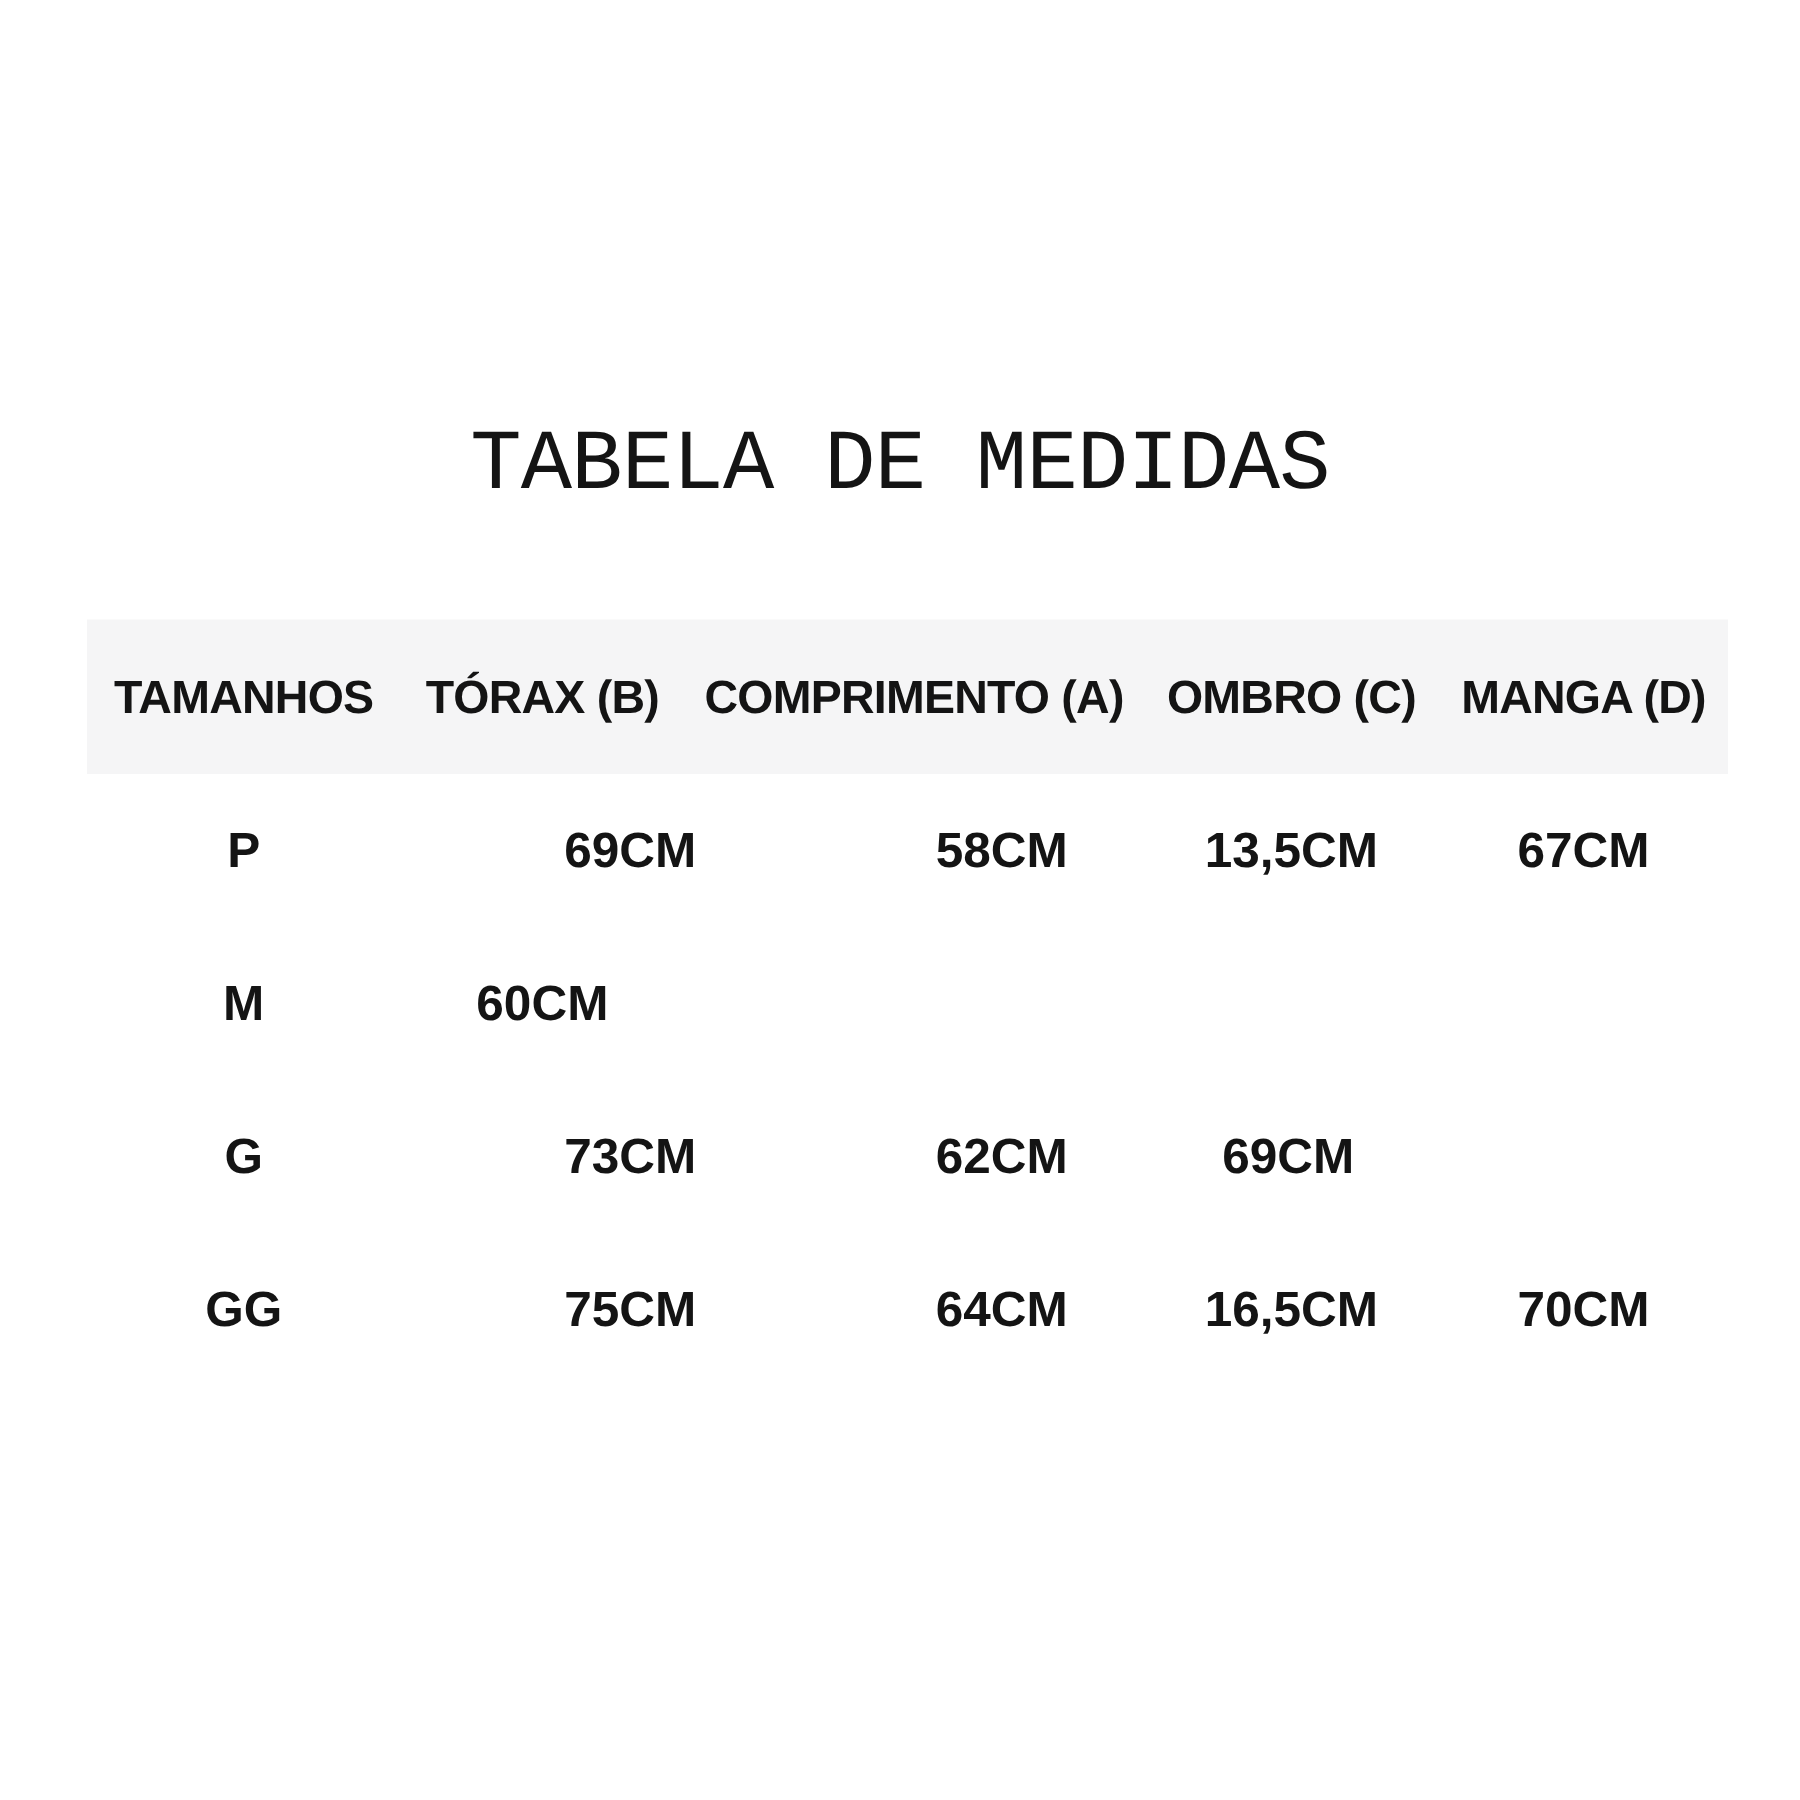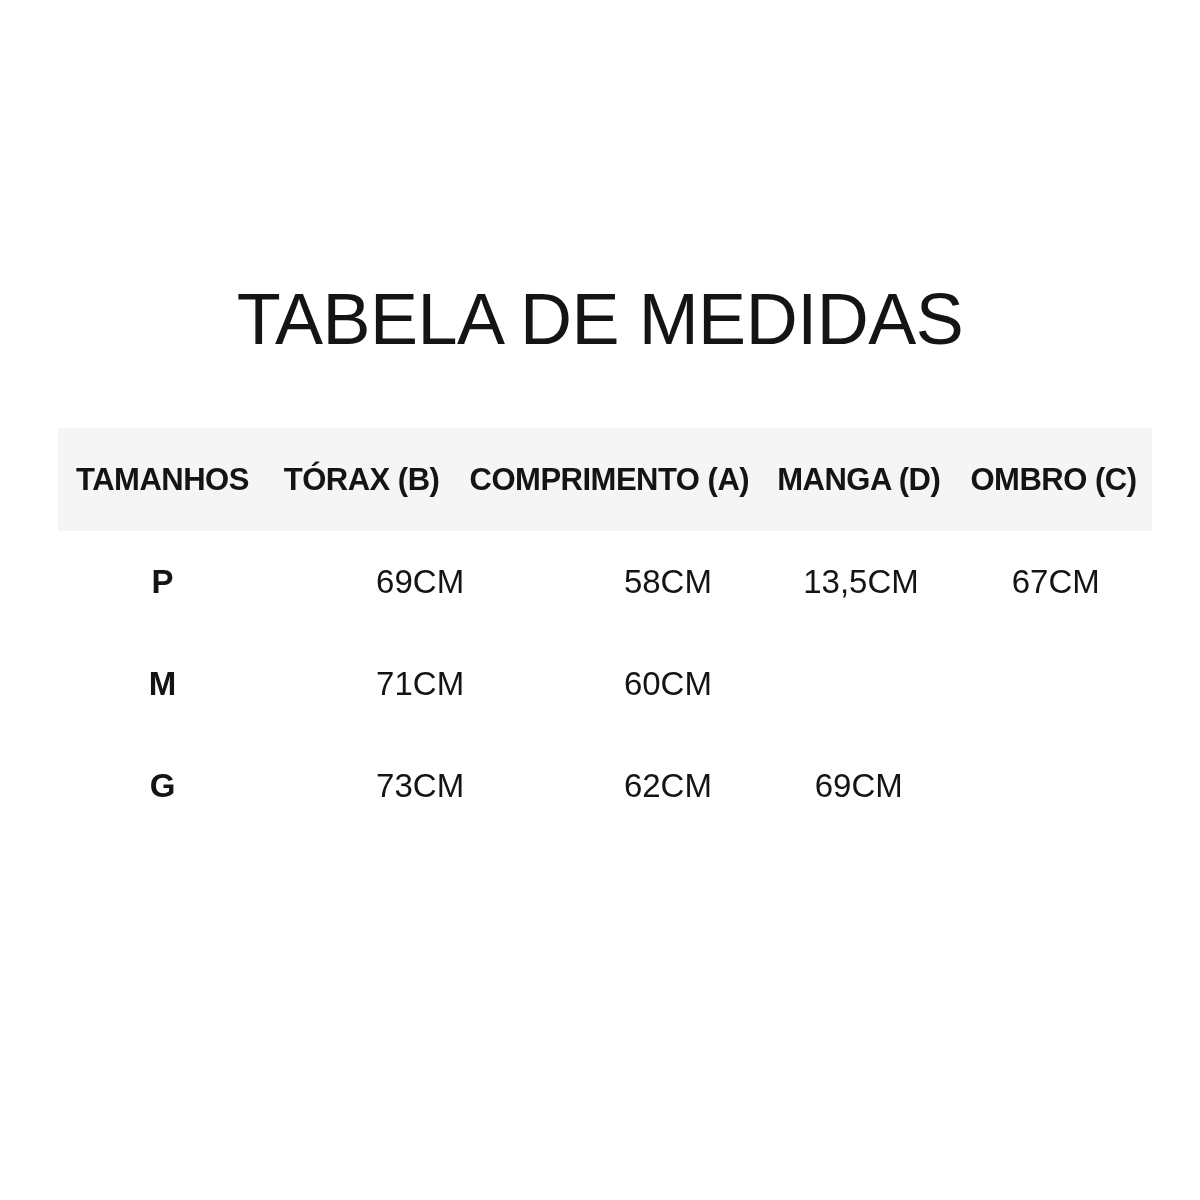--- a/index.html
+++ b/index.html
@@ -15,25 +15,26 @@
     color:var(--text);
     overflow:hidden;
   }
   .page{
     width:1200px;height:1200px;
     position:relative;
   }
   .title{
     margin-top:283px;
     text-align:center;
-    font-size:72px;
+    font-size:57px;
     font-weight:500;
     letter-spacing:-0.5px;
     line-height:1;
     color:var(--text);
+    font-family:Liberation Mono, monospace;
   }
   .size-table{
     margin:73px 0 0 58px;
     width:1094px;
   }
   .row{
     display:flex;
     align-items:center;
     height:102px;
   }
@@ -50,60 +51,66 @@
   .c4{width:18.0%;}
   .c5{width:17.6%;}
   .th{
     font-weight:700;
     font-size:31px;
     letter-spacing:-0.5px;
     color:var(--text);
   }
   .td{
     font-size:33px;
-    font-weight:400;
+    font-weight:700;
     color:var(--text);
   }
   .td.size-label{
     font-weight:700;
   }
 </style>
 </head>
 <body>
 
 <div class="page">
 
   <h1 class="title">TABELA DE MEDIDAS</h1>
 
   <div class="size-table">
 
     <div class="row header-row">
       <div class="cell c1 th">TAMANHOS</div>
       <div class="cell c3 th">TÓRAX (B)</div>
       <div class="cell c2 th">COMPRIMENTO (A)</div>
+      <div class="cell c4 th">OMBRO (C)</div>
       <div class="cell c5 th">MANGA (D)</div>
-      <div class="cell c4 th">OMBRO (C)</div>
     </div>
 
     <div class="row">
       <div class="cell c1 td size-label">P</div>
       <div class="cell c2 td">69CM</div>
       <div class="cell c3 td">58CM</div>
       <div class="cell c4 td">13,5CM</div>
       <div class="cell c5 td">67CM</div>
     </div>
 
     <div class="row">
       <div class="cell c1 td size-label">M</div>
-      <div class="cell c2 td">71CM</div>
       <div class="cell c3 td">60CM</div>
     </div>
 
     <div class="row">
       <div class="cell c1 td size-label">G</div>
       <div class="cell c2 td">73CM</div>
       <div class="cell c3 td">62CM</div>
       <div class="cell c5 td">69CM</div>
     </div>
 
+    <div class="row">
+      <div class="cell c1 td size-label">GG</div>
+      <div class="cell c2 td">75CM</div>
+      <div class="cell c3 td">64CM</div>
+      <div class="cell c4 td">16,5CM</div>
+      <div class="cell c5 td">70CM</div>
+    </div>
 
   </div>
 </div>
 
 </body></html>

